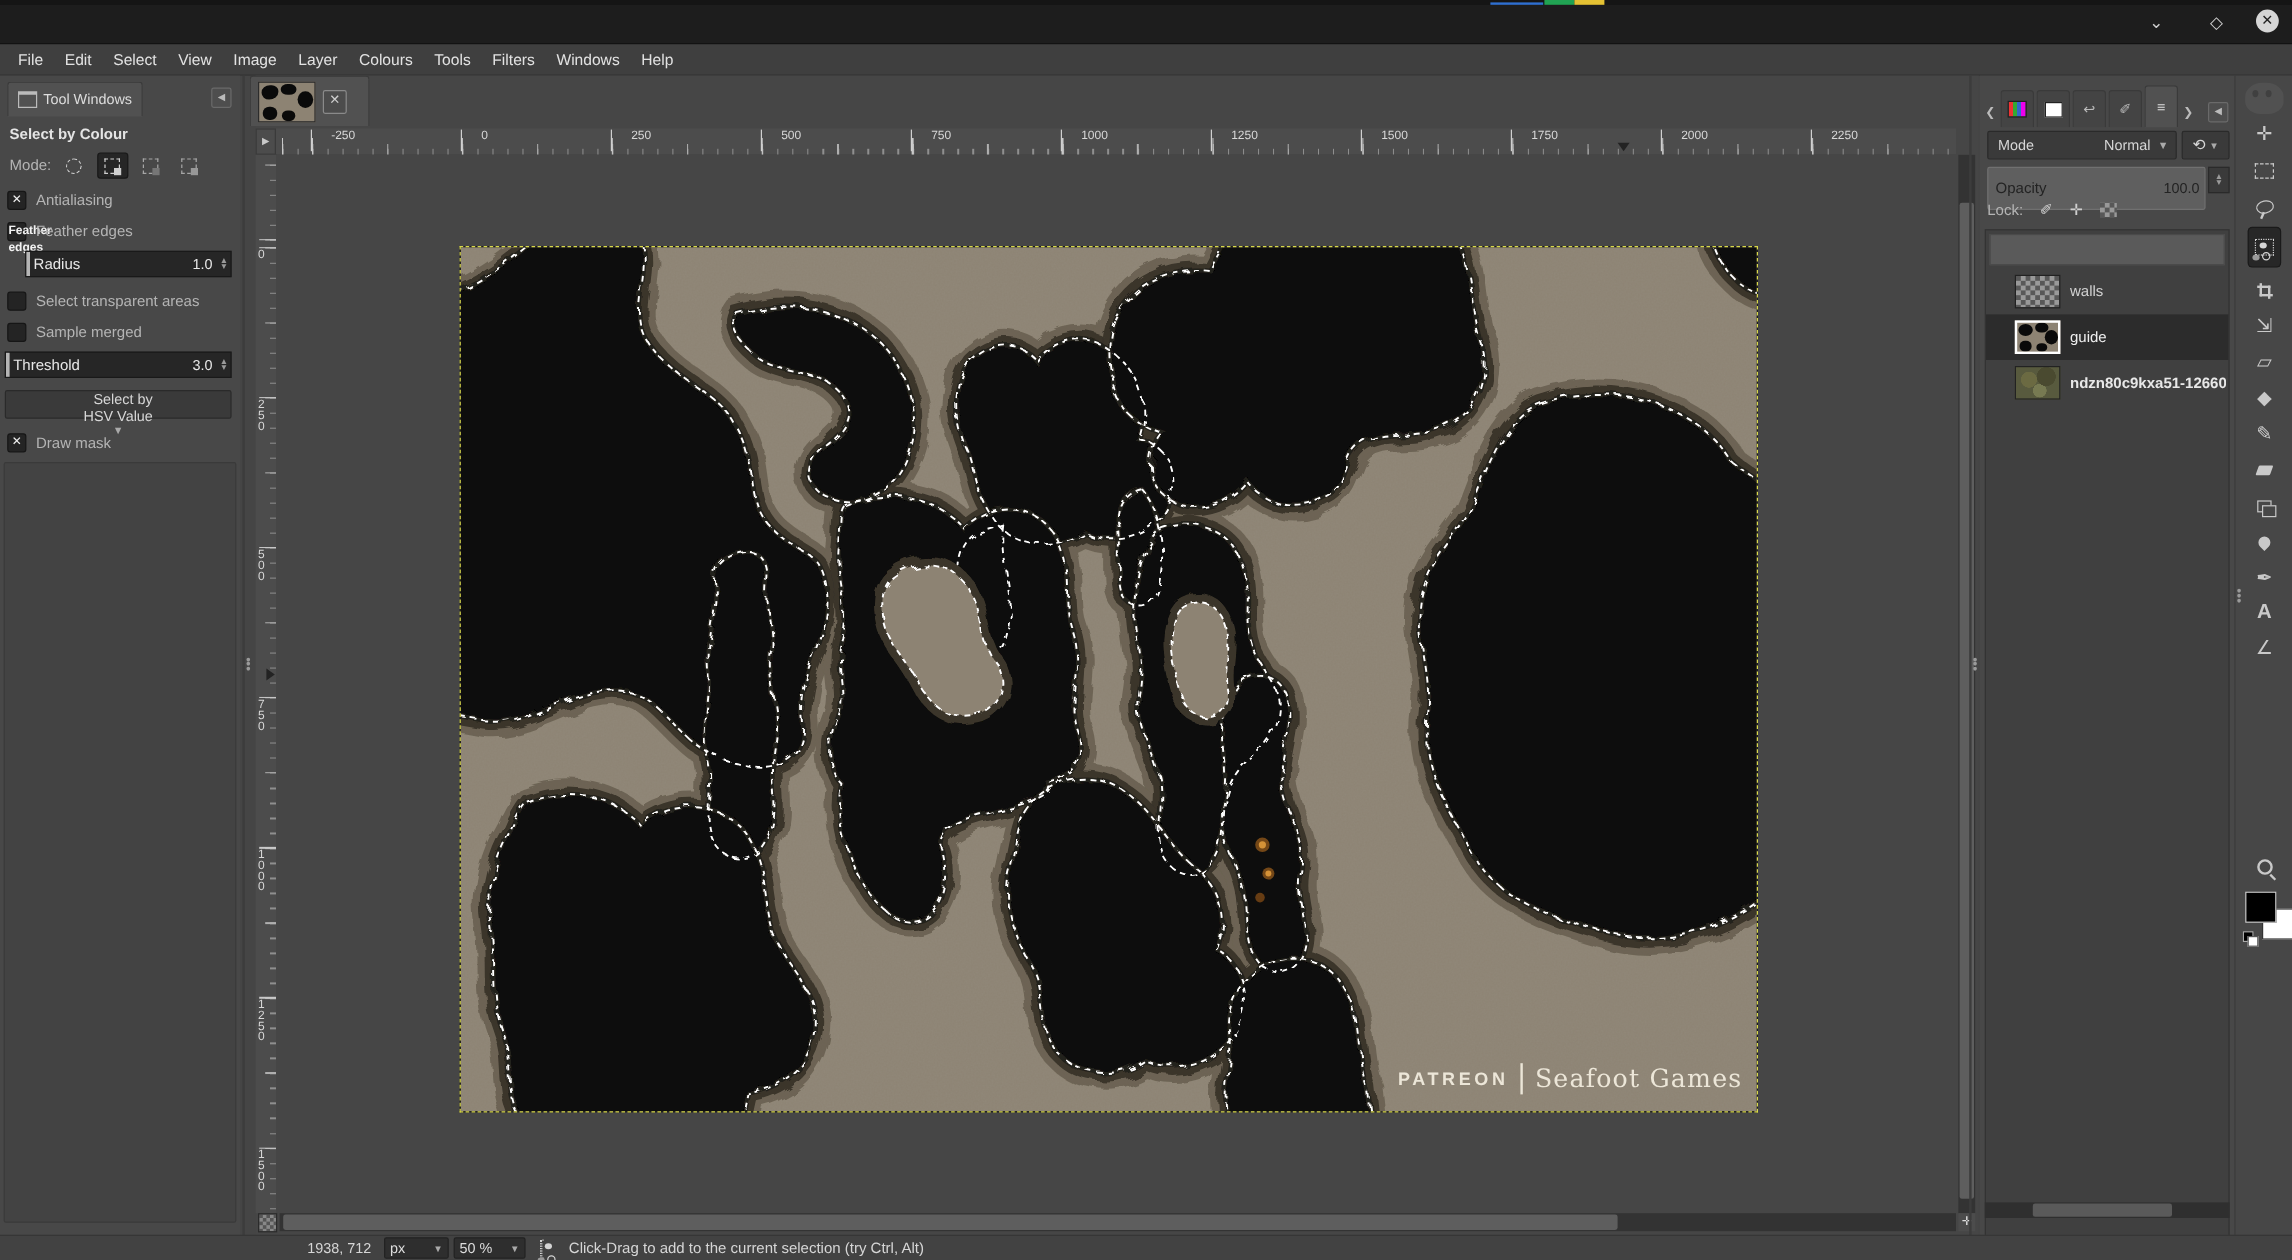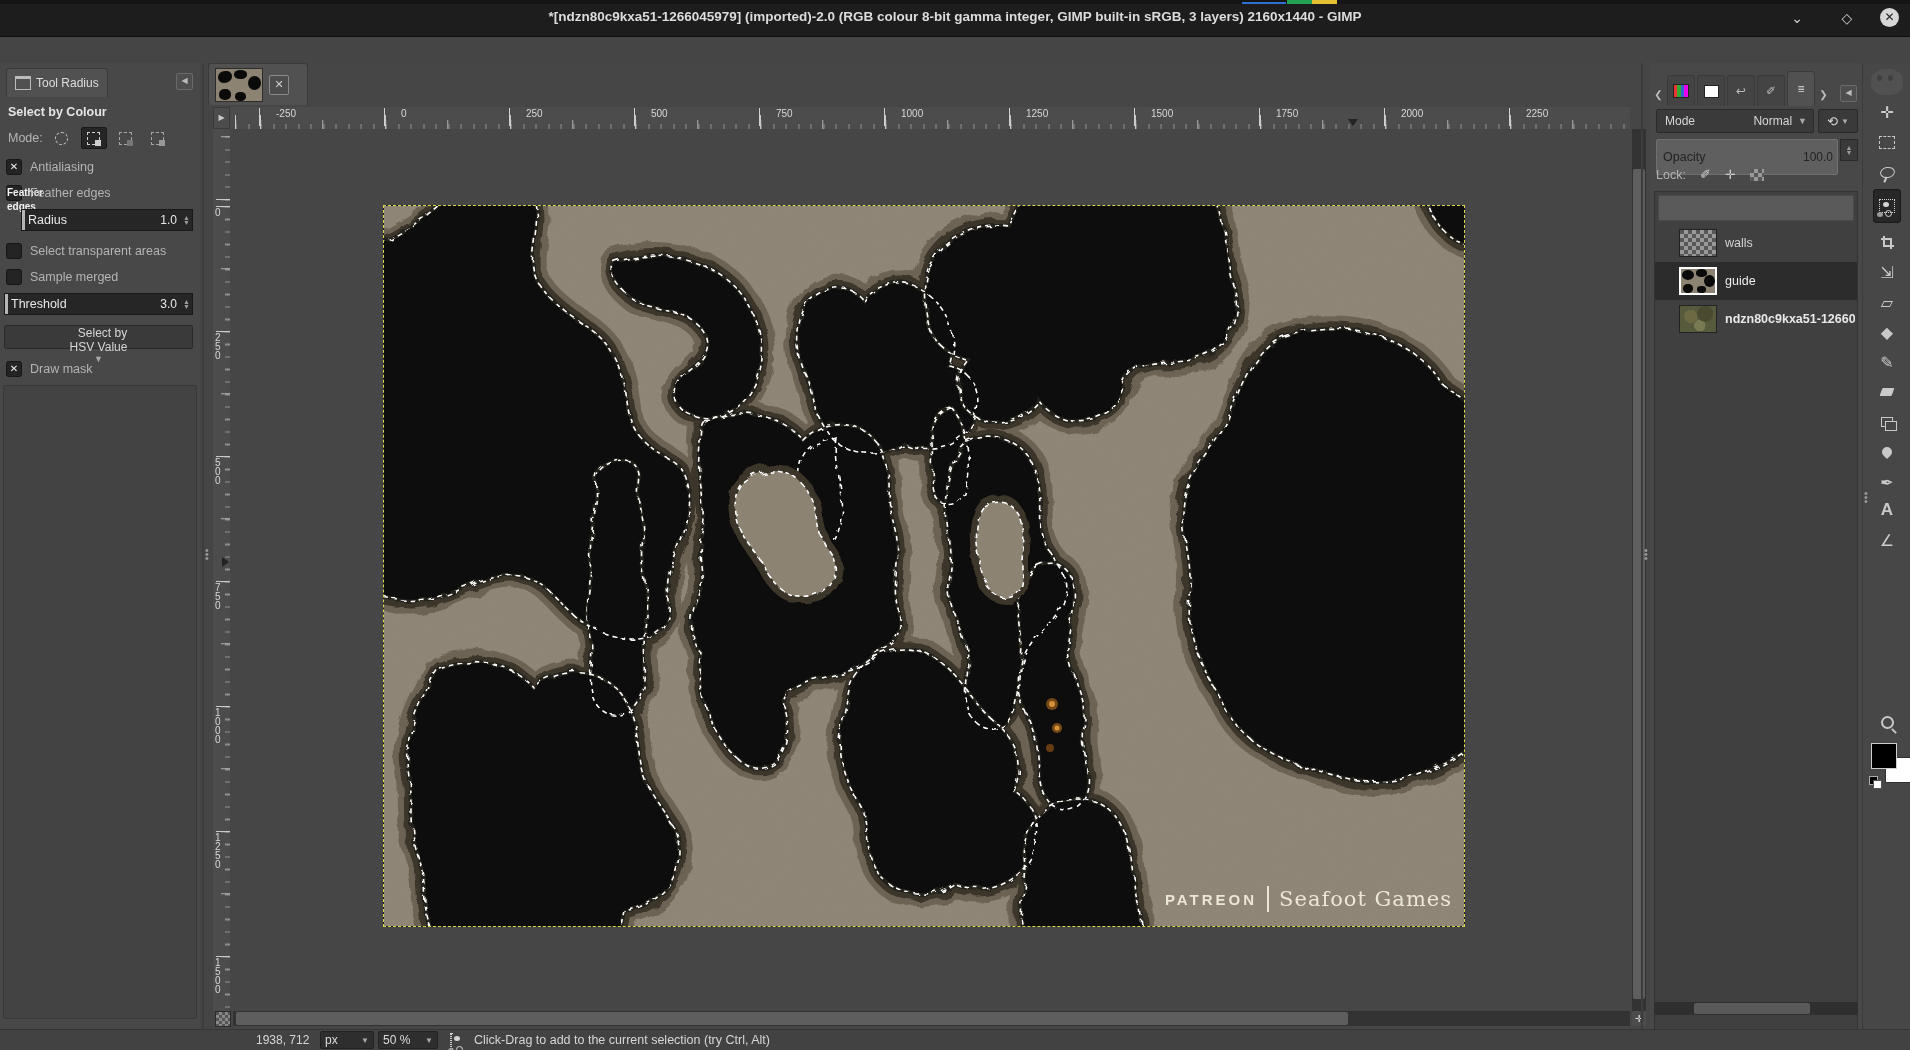--- a/index.html
+++ b/index.html
@@ -146,31 +146,43 @@
 </head>
 <body>
 
 <div class="app">
 
   <div class="r titlebar">
     <div class="r topstrip"></div>
     <div class="r" style="left:1242px;top:2px;width:44px;height:2px;background:#2f6fd0;"></div>
     <div class="r" style="left:1287px;top:0;width:25px;height:4px;background:#21a353;"></div>
     <div class="r" style="left:1312px;top:0;width:25px;height:4px;background:#e4c133;"></div>
-    <div class="r title">*[ndzn80c9kxa51-1266045979] (imported)-2.0 (RGB colour 8-bit gamma integer, GIMP built-in sRGB, 3 layers) 2160x1440 - GIMP</div>
     <div class="r winbtn" style="left:1786px;">⌄</div>
     <div class="r winbtn" style="left:1836px;">◇</div>
     <div class="r closecircle" style="left:1880px;">✕</div>
   </div>
 
+  <div class="r menubar">
+    <span class="mi">File</span>
+    <span class="mi">Edit</span>
+    <span class="mi">Select</span>
+    <span class="mi">View</span>
+    <span class="mi">Image</span>
+    <span class="mi">Layer</span>
+    <span class="mi">Colours</span>
+    <span class="mi">Tools</span>
+    <span class="mi">Filters</span>
+    <span class="mi">Windows</span>
+    <span class="mi">Help</span>
+  </div>
 
   <div class="r ldock">
     <div class="r dtab" style="left:6px;top:5px;">
       <span style="width:14px;height:10px;border:1px solid #bbb;border-top:3px solid #bbb;display:inline-block;"></span>
-      <span>Tool Radius</span>
+      <span>Tool Windows</span>
     </div>
     <div class="r tabmenu-btn" style="left:176px;top:10px;">◀</div>
 
     <div class="r to-head" style="left:8px;top:42px;">Select by Colour</div>
 
     <div class="r" style="left:8px;top:62px;width:186px;height:26px;display:flex;align-items:center;gap:6px;">
       <span class="chklbl">Mode:</span>
       <span class="modebtn">
           <span class="mglyph circ"></span>
         </span>

